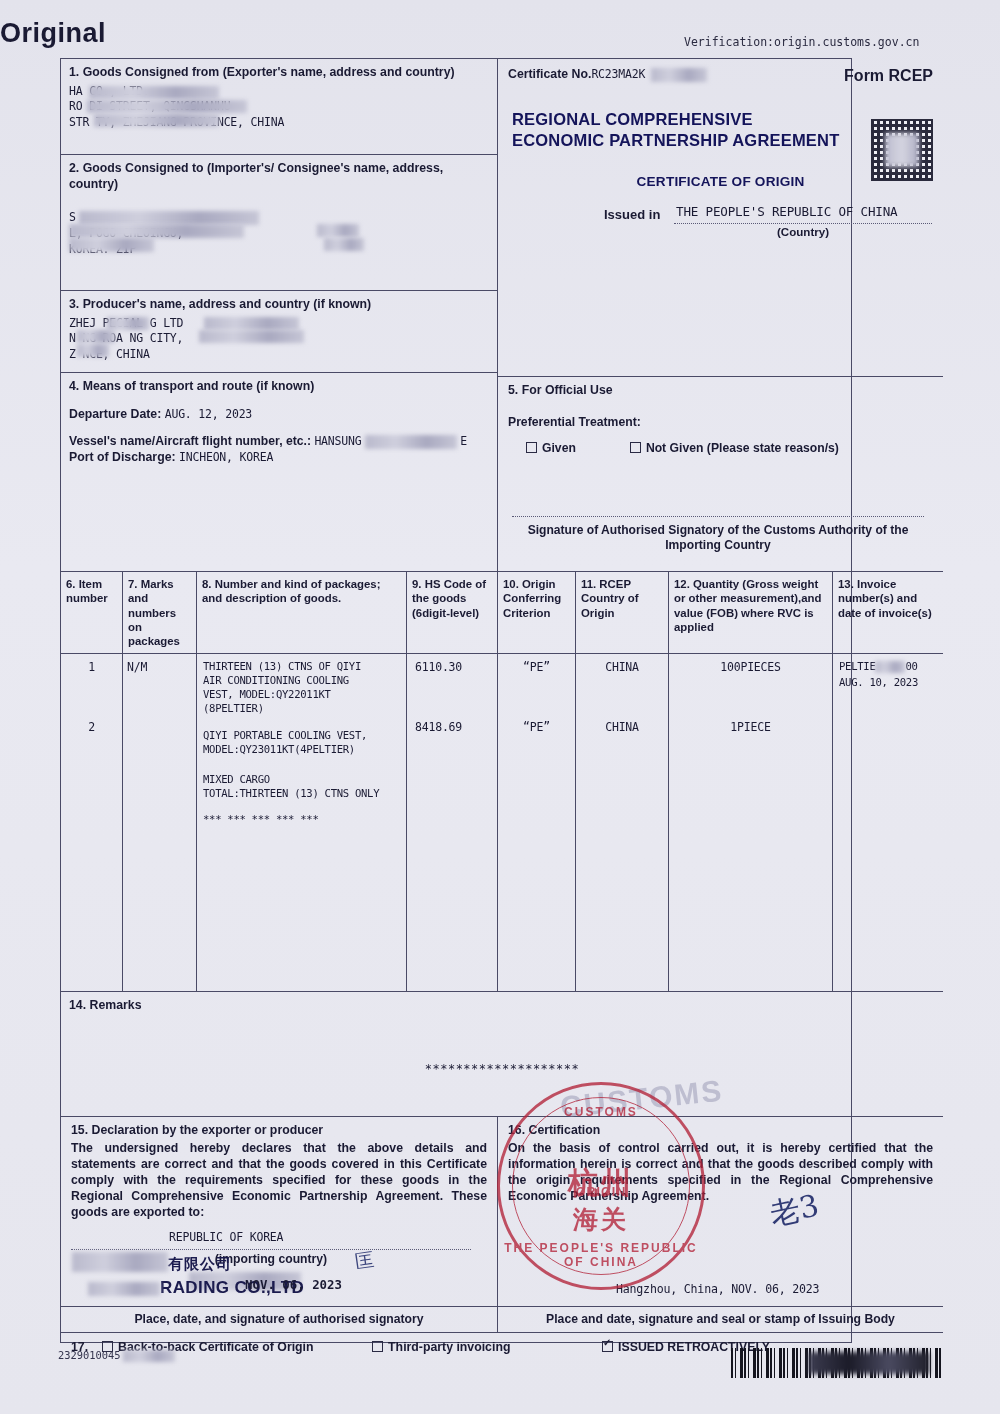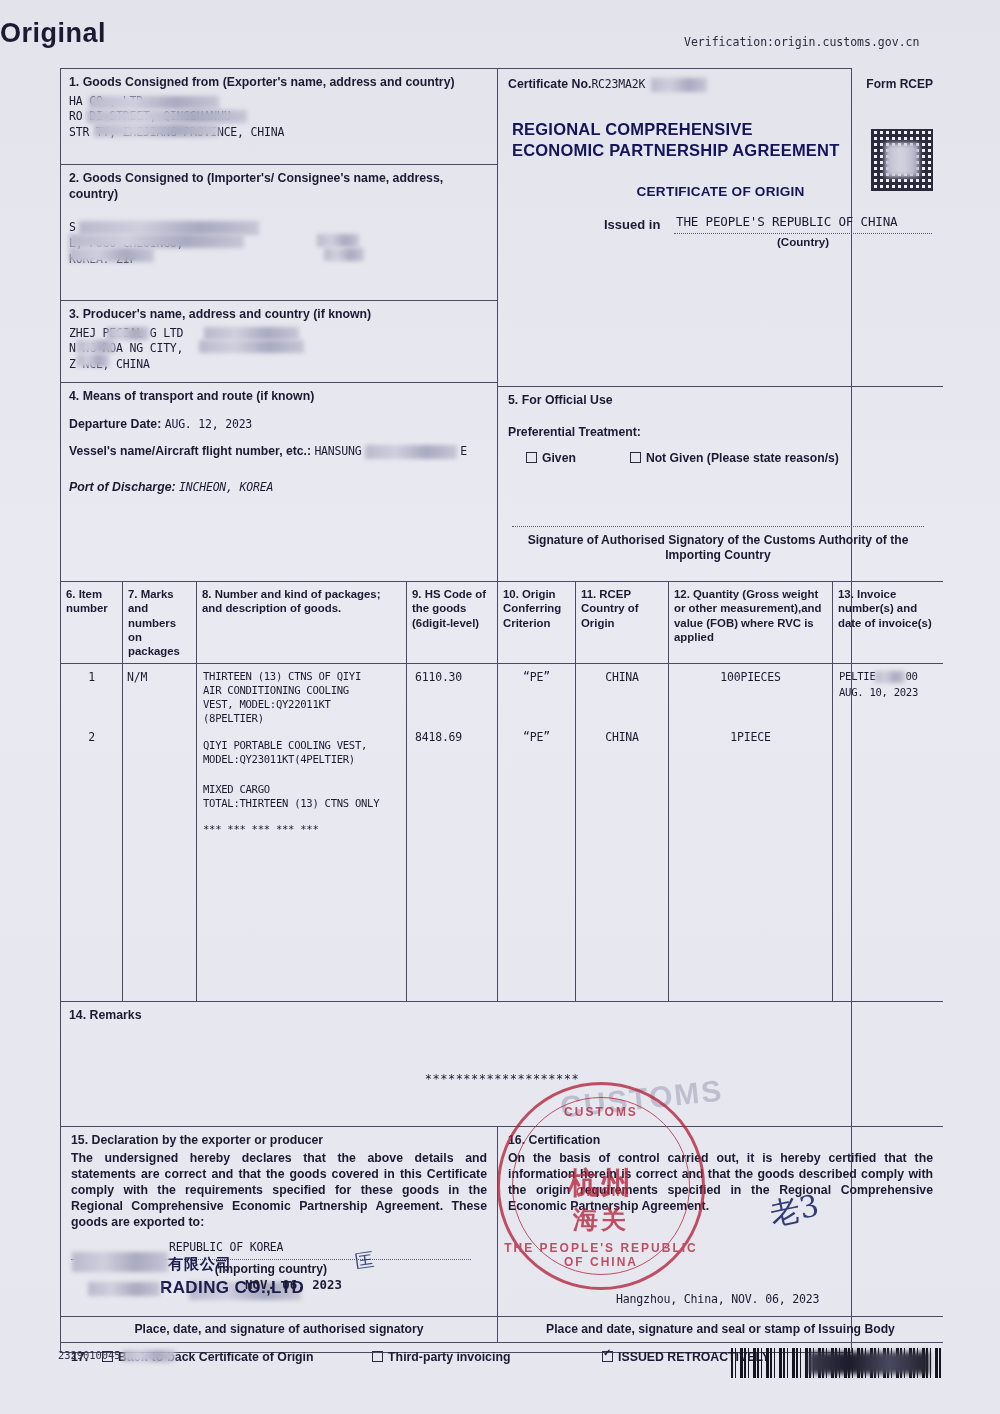--- a/index.html
+++ b/index.html
@@ -32,21 +32,21 @@
   .verif {
     position: absolute;
     left: 684px; top: 35px;
     font-family: "DejaVu Sans Mono", monospace;
     font-size: 11.5px;
     letter-spacing: 0px;
     color: #2a2a40;
   }
   .frame {
     position: absolute;
-    left: 60px; top: 68px;
+    left: 60px; top: 58px;
     width: 792px; height: 1285px;
     border: 1.4px solid #4a4a66;
     box-sizing: border-box;
   }
   .cell {
     position: absolute;
     box-sizing: border-box;
   }
   .br { border-right: 1.1px solid #4a4a66; }
   .bb { border-bottom: 1.1px solid #4a4a66; }
@@ -316,21 +316,21 @@
         <span class="redact" style="position:absolute;left:130px;top:14px;width:105px;height:13px;"></span>
         <span class="redact" style="position:absolute;left:8px;top:28px;width:32px;height:13px;"></span>
       </div>
     </div>
 
     <div class="cell bb" style="left:437px; top:0; width:445px; height:318px; padding:0;">
       <div style="position:absolute; left:10px; top:8px; font-size:12.3px; font-weight:bold;">
         <span>Certificate No.</span><span class="mono" style="font-weight:normal">RC23MA2K</span>
         <span class="redact" style="width:56px;height:14px;margin-left:2px;"></span>
       </div>
-      <div style="position:absolute; right:10px; top:8px; font-size:12px; font-weight:bold;padding-left:20px;">Form RCEP</div>
+      <div style="position:absolute; right:10px; top:8px; font-size:16px; font-weight:bold;padding-left:20px;">Form RCEP</div>
 
       <div class="big-title" style="position:absolute; left:14px; top:50px; width:330px;">REGIONAL COMPREHENSIVE ECONOMIC PARTNERSHIP AGREEMENT</div>
 
       <div class="qr">
         <div class="blur"></div>
       </div>
 
       <div class="coo-title" style="position:absolute; left:0; top:115px; width:100%;">CERTIFICATE OF ORIGIN</div>
 
       <div style="position:absolute; left:106px; top:148px; font-size:13px; font-weight:bold;">Issued in</div>
@@ -344,21 +344,21 @@
       <div style="margin-top:12px; font-size:12.3px; font-weight:bold;">
         <span>Departure Date:</span>
         <span class="mono" style="font-weight:normal">AUG. 12, 2023</span>
       </div>
       <div style="margin-top:12px; font-size:12.2px; font-weight:bold; position:relative;">
         <span>Vessel's name/Aircraft flight number, etc.:</span>
         <span class="mono" style="font-weight:normal">HANSUNG</span>
         <span class="redact" style="width:92px;height:14px;"></span>
         <span class="mono" style="font-weight:normal">E</span>
       </div>
-      <div style="margin-top:20px; font-size:12.3px; font-weight:bold;font-style:italic;">
+      <div style="margin-top:0; font-size:12.3px; font-weight:bold;">
         <span>Port of Discharge:</span>
         <span class="mono" style="font-weight:normal">INCHEON, KOREA</span>
       </div>
     </div>
 
     <div class="cell bb" style="left:437px; top:318px; width:445px; height:195px; padding:6px 10px;">
       <div class="hdr">5. For Official Use</div>
       <div style="margin-top:16px; font-size:12.2px; font-weight:bold;">Preferential Treatment:</div>
       <div style="margin-top:12px; font-size:12.2px; font-weight:bold; display:flex; gap:54px; padding-left:18px;">
         <div>

